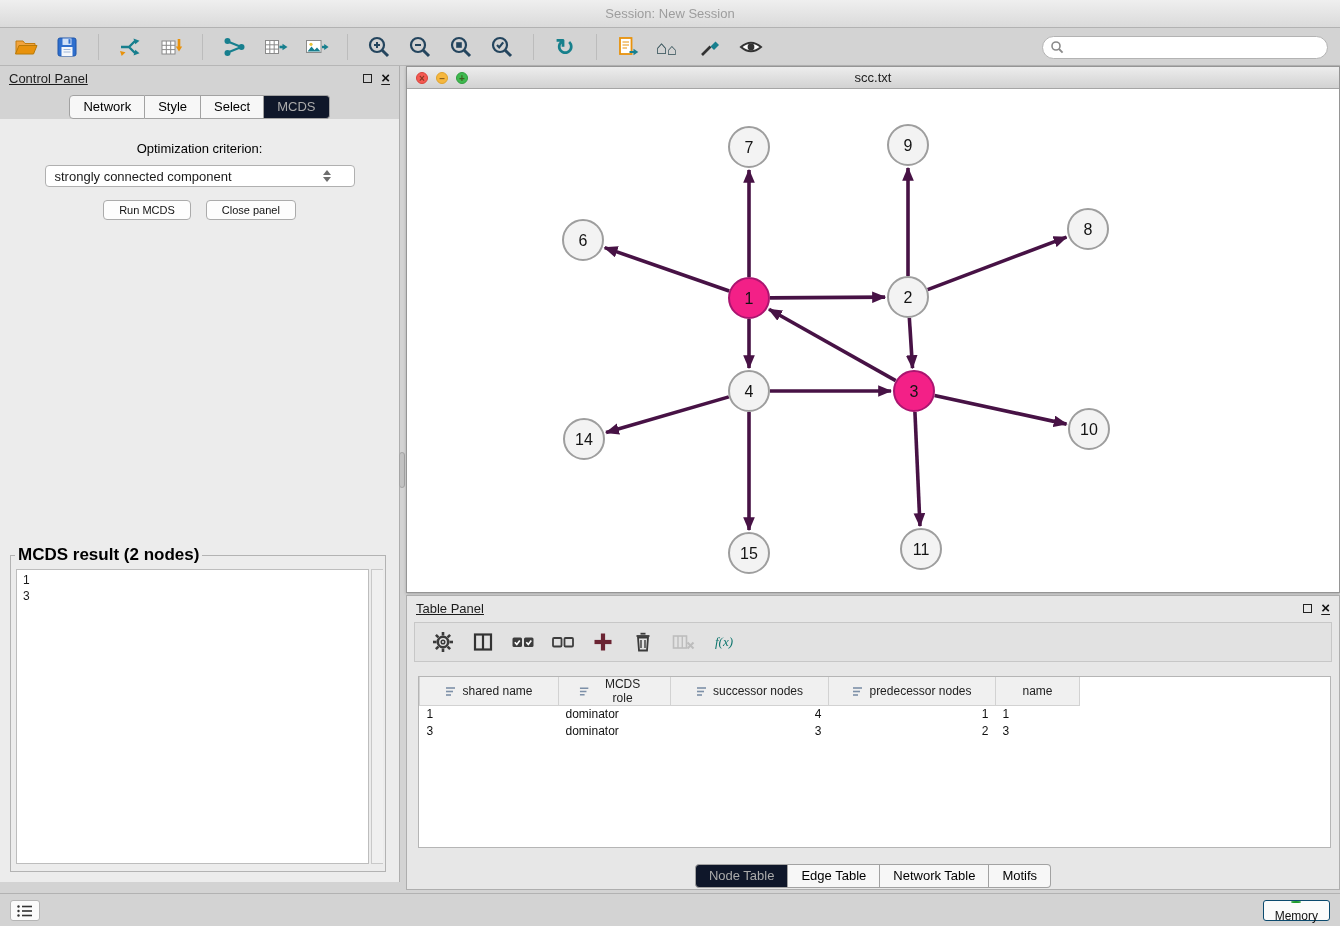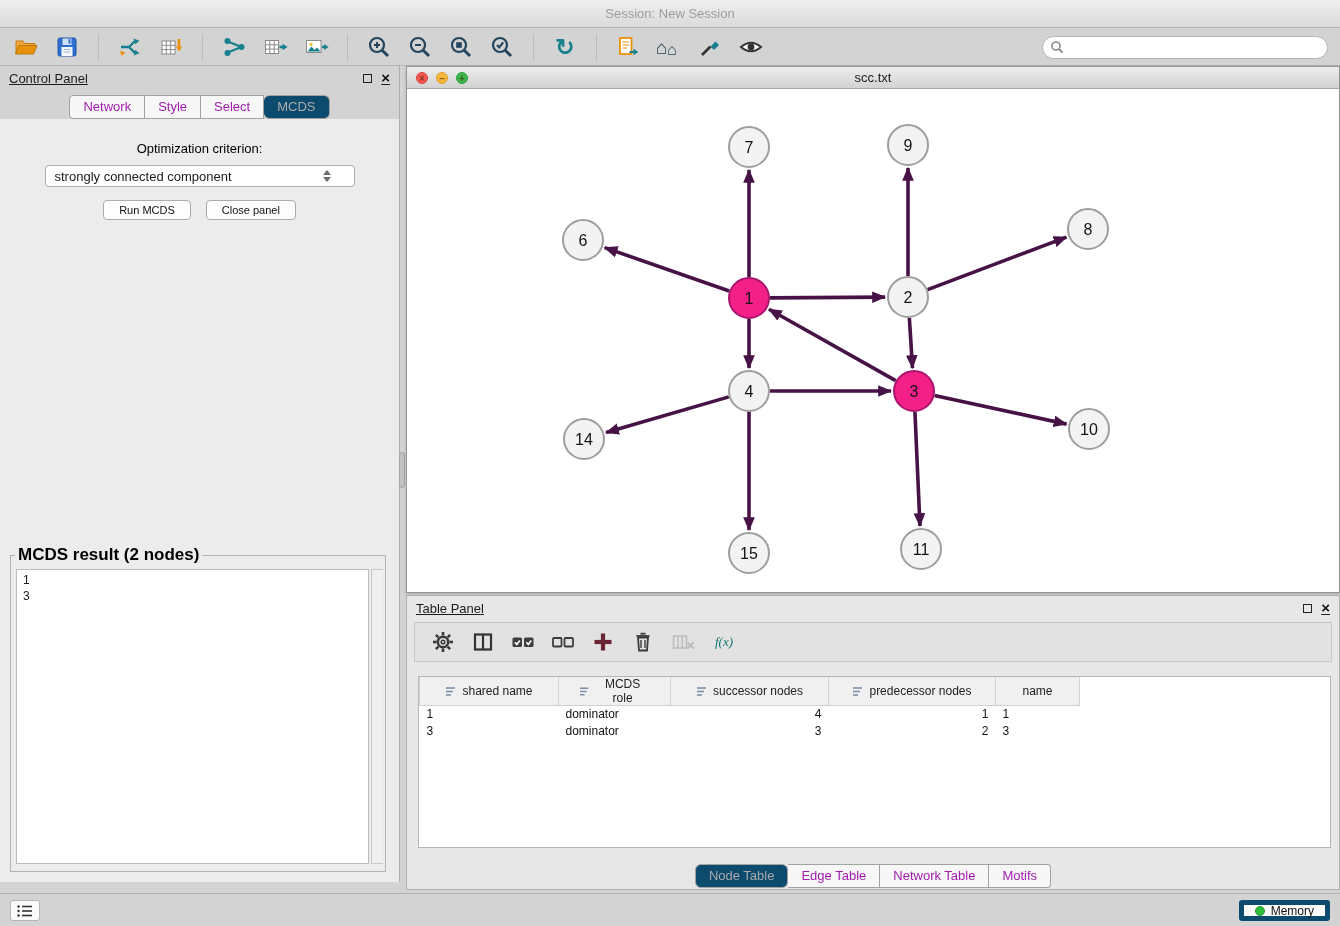--- a/index.html
+++ b/index.html
@@ -39,26 +39,26 @@
   
   .panel-title-row { position:absolute; left:0; right:0; top:0; height:24px; display:flex; align-items:center; padding:0 9px; font-size:13px; color:#1c1c1c;text-decoration:underline; }
   .panel-controls { margin-left:auto; display:flex; align-items:center; gap:9px; }
   .float-box { width:9px; height:9px; border:1.5px solid #222; display:inline-block; }
   .close-x { font-size:15px; font-weight:bold; color:#111; line-height:12px; }
 
   
   .control-panel { position:absolute; left:0; top:66px; width:400px; height:816px; background:#d3d3d3; border-right:1px solid #aeaeae; }
   .seg-row { position:absolute; top:29px; left:0; right:0; display:flex; justify-content:center; }
   .seg-tab {
-    border:1px solid #a2a2a2; border-left:none; background:#f7f7f7; color:#a21caf;
+    border:1px solid #a2a2a2; border-left:none; background:#f7f7f7; color:#000000;
     font-size:13px; padding:4px 13px; cursor:default; line-height:14px;
   }
   .seg-tab:first-child { border-left:1px solid #a2a2a2; border-radius:4px 0 0 4px; }
   .seg-tab:last-child { border-radius:0 4px 4px 0; }
-  .seg-tab.active { background:#0c4a6e; color:#ababab;border-radius:6px; }
+  .seg-tab.active { background:#0f172a; color:#ababab; }
   .cp-content { position:absolute; top:53px; left:0; right:0; bottom:0; background:#ececec; }
   .opt-label { margin-top:22px; text-align:center; font-size:13px; color:#000; }
   .dropdown {
     margin:9px auto 0; width:310px; height:22px; background:#fff;
     border:1px solid #b0b0b0; border-radius:4px; display:flex; align-items:center;
     padding:0 22px 0 9px; font-size:13px;
   }
   .dropdown .dd-value { flex:1; }
   .stepper { display:flex; flex-direction:column; gap:2px; align-items:center; width:10px; }
   .tri-up { width:0; height:0; border-left:4px solid transparent; border-right:4px solid transparent; border-bottom:5px solid #6e6e6e; }
@@ -106,21 +106,21 @@
     height:19px; padding:0 20px; position:relative; text-align:center; color:#222;
   }
   table.data th .th-inner { display:flex; align-items:center; justify-content:center; gap:5px; }
   table.data td { height:17px; padding:0 7px; color:#111; text-align:left; white-space:nowrap; }
   table.data td.num { text-align:right; }
   .tp-tabs { position:absolute; left:0; right:0; top:268px; display:flex; justify-content:center; }
 
   
   .statusbar { position:absolute; left:0; bottom:0; width:100%; height:33px; background:#d3d3d3; border-top:1px solid #b2b2b2; }
   .menu-btn { position:absolute; left:10px; top:6px; width:30px; height:21px; background:#fbfbfb; border:1px solid #b5b5b5; border-radius:3px; display:flex; align-items:center; justify-content:center; }
-  .memory-btn { position:absolute; right:10px; top:6px; height:21px; background:#fbfbfb; border:5px solid #0c4a6e; border-radius:3px; display:flex; align-items:center; gap:6px; padding:0 11px; font-size:12px; color:#111; }
+  .memory-btn { position:absolute; right:10px; top:6px; height:21px; background:#fbfbfb; border:1px solid #0c4a6e; border-radius:3px; display:flex; align-items:center; gap:6px; padding:0 11px; font-size:12px; color:#111;flex-direction:column; }
   .memory-dot { width:10px; height:10px; border-radius:50%; background:#2ebc3c; border:1px solid #1f9b2d; }
 </style>
 </head>
 <body>
 
 <div class="app-titlebar">
   <span>Session: New Session</span>
 </div>
 
 <div class="toolbar">

